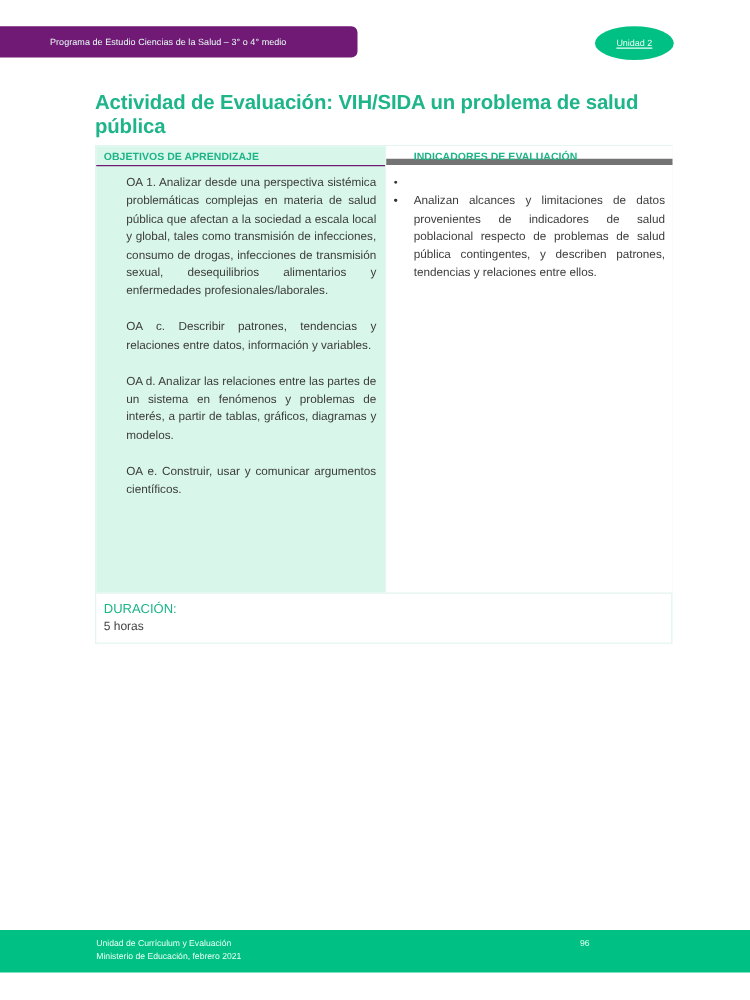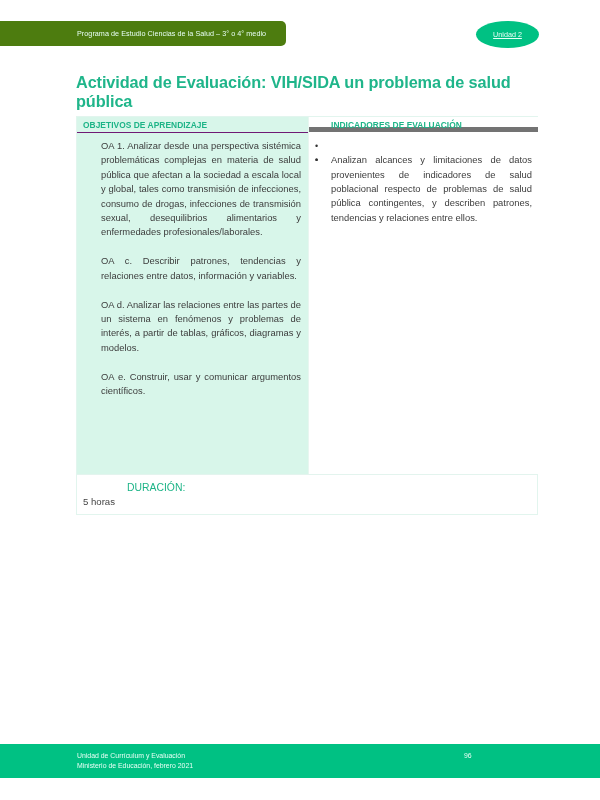--- a/index.html
+++ b/index.html
@@ -1,22 +1,22 @@
 <!DOCTYPE html>
 <html><head>
   <meta charset="utf-8">
   <style>
     * { box-sizing: border-box; margin: 0; padding: 0; }
     html, body { width: 600px; height: 800px; background: #ffffff; overflow: hidden; }
     body { position: relative; font-family: "Liberation Sans", "DejaVu Sans", sans-serif; color: #3a3a3a; }
 
     .header-bar {
       position: absolute; left: 0; top: 21px; width: 286px; height: 25px;
-      background: #4d7c0f; border-radius: 0 5px 5px 0;
-      display: flex; align-items: center; padding-left: 77px;
+      background: #701a75; border-radius: 0 5px 5px 0;
+      display: flex; align-items: center; padding-left: 40px;
     }
     .header-bar span { color: #e8fff6; font-size: 7.2px; letter-spacing: 0.05px; }
 
     .unit-pill {
       position: absolute; left: 476px; top: 21px; width: 63px; height: 27px;
       background: #00c183; border-radius: 50%;
       display: flex; align-items: center; justify-content: center;
     }
     .unit-pill span { color: #e8fff6; font-size: 7.2px; text-decoration: underline; }
 
@@ -57,21 +57,21 @@
       margin-bottom: 14.2px;
     }
     .ind-item .bullet {
       position: absolute; left: 2px; top: 0; font-size: 9px; color: #333;
     }
 
     .duration {
       position: absolute; left: 0; top: 357px; width: 460px; height: 41px;
       border-top: 1px solid #e3f4ee; padding: 7px 0 0 6px;
     }
-    .duration .label { font-size: 10.4px; color: #1db487; line-height: 12px; margin-left: 44px; }
+    .duration .label { font-size: 10.4px; color: #1db487; line-height: 12px; }
     .duration .value { font-size: 9.6px; color: #444; line-height: 13px; margin-top: 1px; }
 
     .footer-bar {
       position: absolute; left: 0; top: 744px; width: 600px; height: 34px;
       background: #00c183;
     }
     .footer-bar .line1, .footer-bar .line2 {
       position: absolute; left: 77px; color: #e8fff6; font-size: 6.9px;
     }
     .footer-bar .line1 { top: 8px; }

